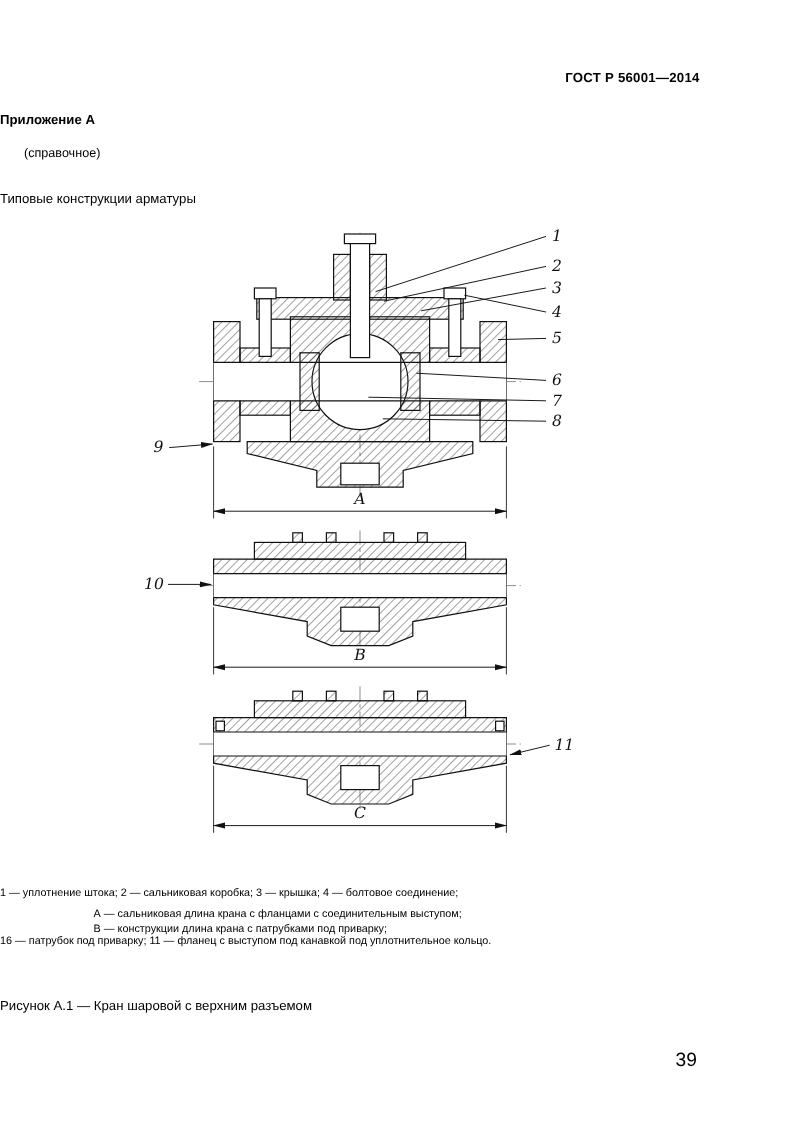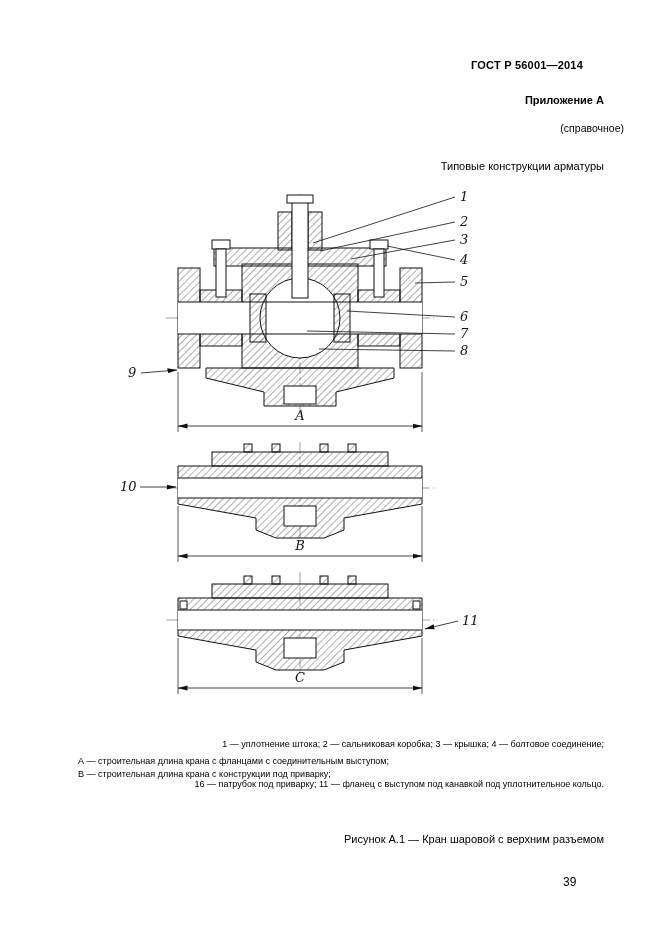--- a/index.html
+++ b/index.html
@@ -1,29 +1,29 @@
 <!DOCTYPE html>
 <html><head>
 <meta charset="utf-8">
 <style>
   html,body{margin:0;padding:0;}
   body{width:661px;height:936px;background:#ffffff;position:relative;
        font-family:"Liberation Sans",sans-serif;color:#000;}
   .page{position:absolute;inset:0;overflow:hidden;background:#fff;}
 
   .doc-code{position:absolute;top:59px;right:78px;font-size:11px;font-weight:bold;letter-spacing:.2px;padding-left:13px;}
-  .centered{position:absolute;left:0;width:604px;text-align:right;}
+  .centered{position:absolute;left:0;width:604px;text-align:left;}
   .appendix{top:94px;font-size:11px;font-weight:bold;}
   .appendix-sub{top:122px;font-size:10.5px;padding-left:20px;}
   .section-title{top:160px;font-size:11px;font-weight:normal;}
   .legend{top:710px;font-size:9px;line-height:12px;}
   .legend div{white-space:nowrap;margin-top:28px;}
   .dims-legend{position:absolute;top:755px;left:78px;font-size:9px;line-height:12.5px;}
   .caption{top:833px;font-size:11px;}
-  .page-number{position:absolute;top:875px;left:563px;font-size:12px;}
+  .page-number{position:absolute;top:875px;left:563px;font-size:16px;}
 
   svg.fig{position:absolute;left:0;top:0;}
   .cl{stroke:#777;stroke-width:.7;stroke-dasharray:12 3 3 3;fill:none;}
   .solid{fill:url(#hatch);stroke:#111;stroke-width:1;}
   .white{fill:#fff;stroke:#111;stroke-width:1;}
   .wfill{fill:#fff;stroke:none;}
   .edge{stroke:#111;stroke-width:1;fill:none;}
   .thin{stroke:#111;stroke-width:.7;fill:none;}
   .leader{stroke:#111;stroke-width:.8;fill:none;}
   .dimline{stroke:#111;stroke-width:.8;fill:none;}
@@ -163,19 +163,19 @@
   <div class="centered appendix">Приложение А</div>
   <div class="centered appendix-sub">(справочное)</div>
   <div class="centered section-title">Типовые конструкции арматуры</div>
 
   <div class="centered legend">
     <div>1 — уплотнение штока; 2 — сальниковая коробка; 3 — крышка; 4 — болтовое соединение;</div>
     <div>16 — патрубок под приварку; 11 — фланец с выступом под канавкой под уплотнительное кольцо.</div>
   </div>
 
   <div class="dims-legend">
-    <div>А — строительная длина крана с фланцами с соединительным выступом;</div>
-    <div>В — строительная длина крана с конструкции под приварку;</div>
+    <div>А — сальниковая длина крана с фланцами с соединительным выступом;</div>
+    <div>В — конструкции длина крана с патрубками под приварку;</div>
   </div>
 
   <div class="centered caption">Рисунок А.1 — Кран шаровой с верхним разъемом</div>
   <div class="page-number">39</div>
 </div>
 
 </body></html>

